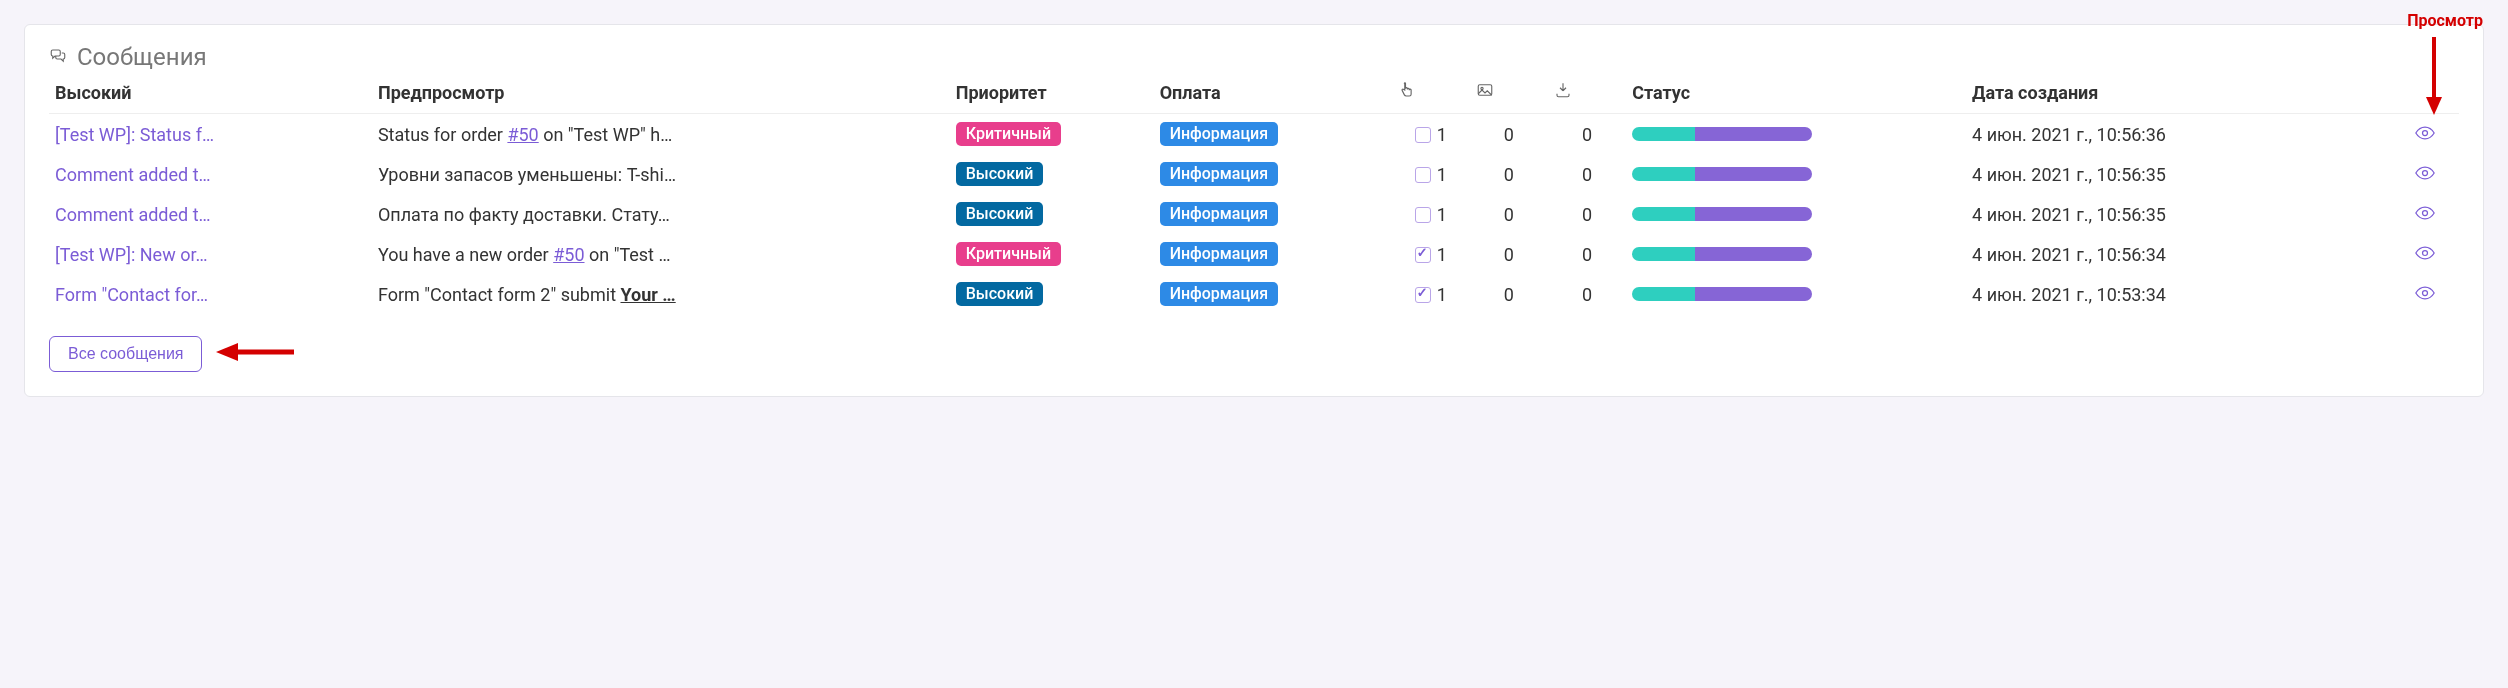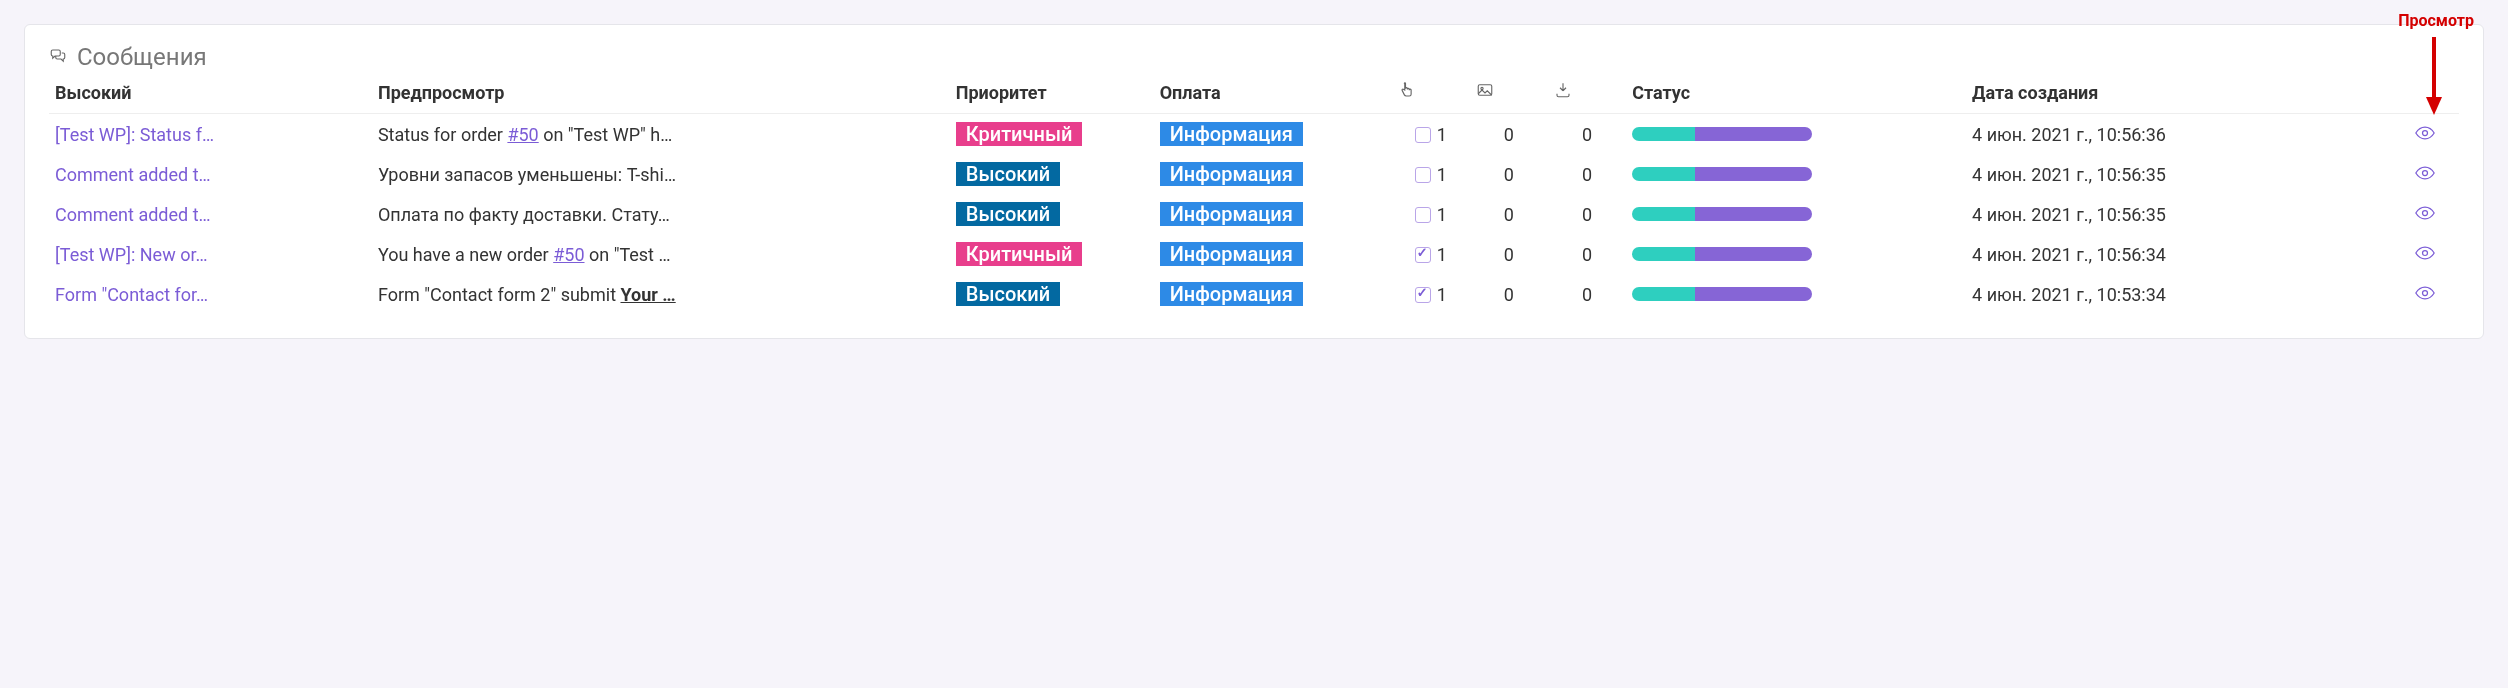--- a/index.html
+++ b/index.html
@@ -24,21 +24,21 @@
     color: #777;
     font-size: 24px;
     font-weight: 400;
     margin-bottom: 0;
   }
   .panel-title svg { width: 30px; height: 30px; stroke: #999; fill: none; stroke-width: 1.5; }
 
   .annot-top {
     position: absolute;
     top: -14px;
-    right: 9px;
+    right: 0;
     color: #d40000;
     font-weight: 700;
     font-size: 16px;
     pointer-events: none;
   }
   .arrow-down {
     position: absolute;
     top: 10px;
     right: 38px;
     pointer-events: none;
@@ -79,23 +79,23 @@
   .col-eye     { width: 40px; text-align: center; }
 
   td.title-cell a { color: #7b5cd6; text-decoration: none; }
   td.preview-cell { color: #333; margin-left: 24px; }
   td.preview-cell a { color: #7b5cd6; text-decoration: underline; }
   td.preview-cell b { font-weight: 700; text-decoration: underline; }
 
   .badge {
     display: inline-block;
     padding: 1px 10px;
-    border-radius: 0;
+    border-radius: 5px;
     color: #fff;
-    font-size: 20px;
+    font-size: 16px;
     font-weight: 500;
     line-height: 22px;
   }
   .badge-critical { background: #e83e8c; }
   .badge-high     { background: #0369a1; }
   .badge-info     { background: #2d8ae6; }
 
   .checkbox {
     display: inline-block;
     width: 16px; height: 16px;
@@ -311,14 +311,23 @@
           </td>
           <td>4 июн. 2021 г., 10:53:34</td>
           <td class="center"><span class="eye"><svg viewBox="0 0 24 16">
                 <path d="M1 8c3-5 7-7 11-7s8 2 11 7c-3 5-7 7-11 7S4 13 1 8z"></path>
                 <circle cx="12" cy="8" r="3"></circle>
               </svg></span></td>
         </tr>
       </tbody>
   </table>
 
+  <div class="footer">
+    <button class="btn-outline">Все сообщения</button>
+    <span class="arrow-right">
+      <svg viewBox="0 0 80 26">
+        <line x1="78" y1="13" x2="18" y2="13" stroke="#d40000" stroke-width="5"></line>
+        <polygon points="0,13 22,4 22,22" fill="#d40000"></polygon>
+      </svg>
+    </span>
+  </div>
 
 </div>
 
 </body></html>

